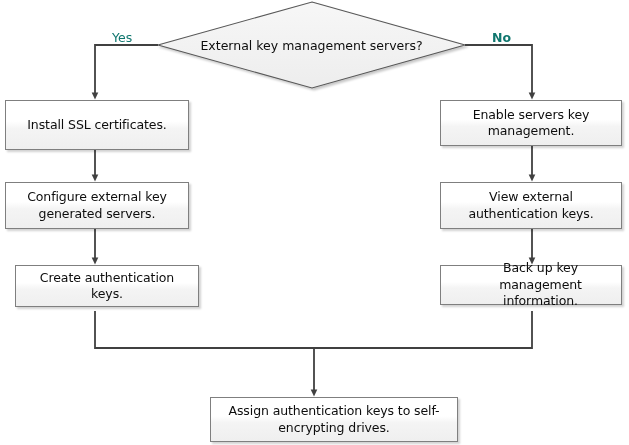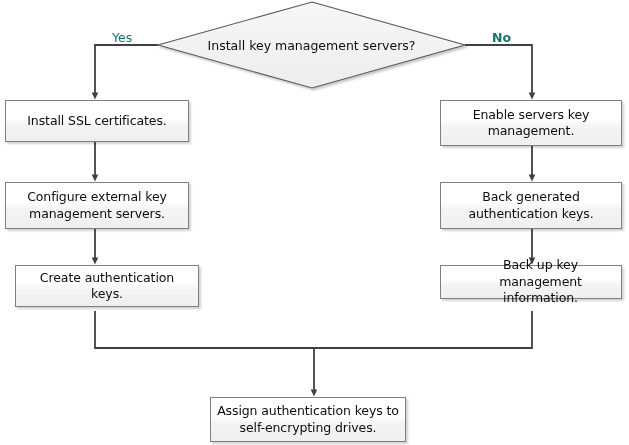--- a/index.html
+++ b/index.html
@@ -102,51 +102,51 @@
 
     <path d="M95,311 L95,348 L314,348" fill="none" stroke="#404040" stroke-width="1.8"></path>
 
     <path d="M532,311 L532,348 L314,348" fill="none" stroke="#404040" stroke-width="1.8"></path>
 
     <path d="M314,348 L314,393" fill="none" stroke="#404040" stroke-width="1.8" marker-end="url(#arrowhead)"></path>
   </svg>
 
   <div class="diamond-hit" style="left:158px; top:2px; width:307px; height:86px;"></div>
   <div class="diamond-text" style="left:158px; top:2px; width:307px; height:86px;">
-    <span>Install key management servers?</span>
+    <span>External key management servers?</span>
   </div>
 
   <div class="edge-label" style="left:112px; top:30px;">
     <span>Yes</span>
   </div>
   <div class="edge-label" style="left:492px; top:30px;font-weight:bold;">
     <span>No</span>
   </div>
 
-  <div class="node" style="left:5px; top:100px; width:184px; height:42px;">
+  <div class="node" style="left:5px; top:100px; width:184px; height:50px;">
     <span class="node-label">Install SSL certificates.</span>
   </div>
 
   <div class="node" style="left:5px; top:182px; width:184px; height:47px;">
-    <span class="node-label">Configure external key management servers.</span>
+    <span class="node-label">Configure external key generated servers.</span>
   </div>
 
   <div class="node" style="left:15px; top:265px; width:184px; height:42px;">
     <span class="node-label">Create authentication keys.</span>
   </div>
 
   <div class="node" style="left:440px; top:100px; width:182px; height:46px;">
     <span class="node-label">Enable servers key management.</span>
   </div>
 
   <div class="node" style="left:440px; top:182px; width:182px; height:47px;">
-    <span class="node-label">Back generated authentication keys.</span>
+    <span class="node-label">View external authentication keys.</span>
   </div>
 
-  <div class="node" style="left:440px; top:265px; width:182px; height:34px;padding-left:25px;">
+  <div class="node" style="left:440px; top:265px; width:182px; height:40px;padding-left:25px;">
     <span class="node-label">Back up key management information.</span>
   </div>
 
-  <div class="node" style="left:210px; top:397px; width:196px; height:45px;">
+  <div class="node" style="left:210px; top:397px; width:248px; height:45px;">
     <span class="node-label">Assign authentication keys to self-encrypting drives.</span>
   </div>
 
 </div>
 
 </body></html>

